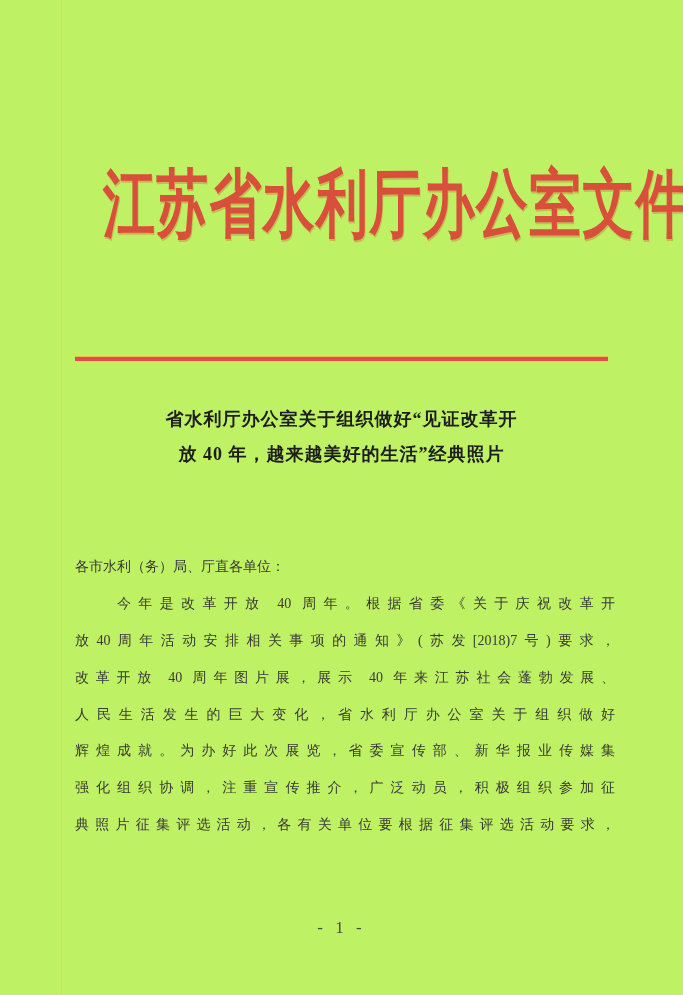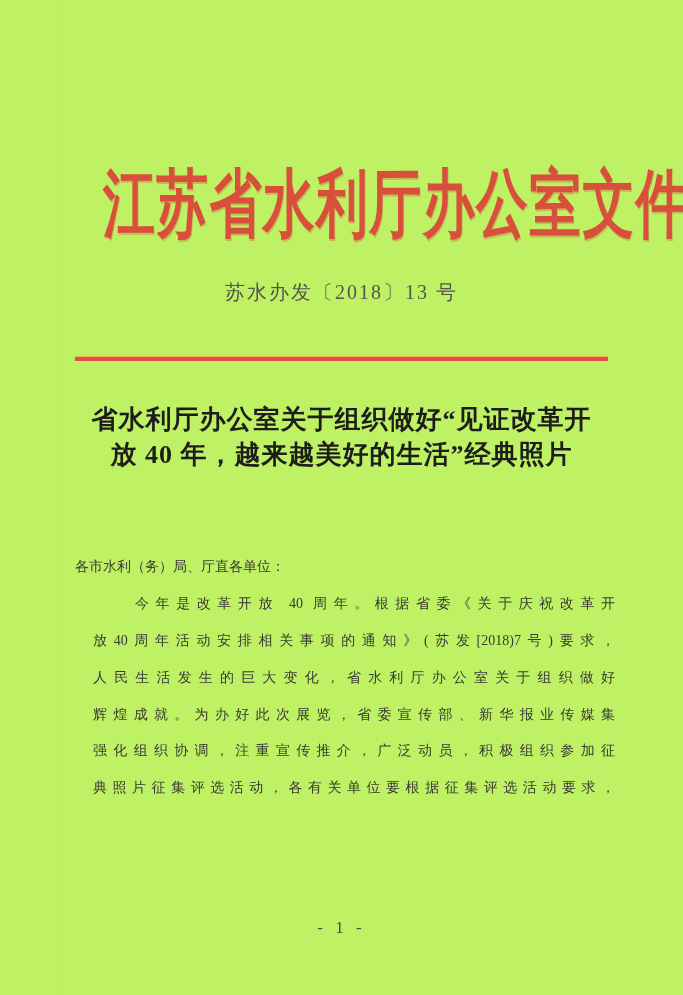--- a/index.html
+++ b/index.html
@@ -67,21 +67,21 @@
       #e8bf4e 0%, #e8bf4e 30%,
       #e64a49 30%, #e64a49 100%);
   }
   
   .doc-title {
     position: absolute;
     top: 402px;
     left: 40px;
     width: 603px;
     text-align: center;
-    font-size: 26px;
+    font-size: 18px;
     font-weight: 700;
     line-height: 35px;
     letter-spacing: 1px;
     color: #1e1d1b;
   }
   
   .body-text {
     position: absolute;
     top: 549px;
     left: 75px;
@@ -91,21 +91,20 @@
   }
   .body-line {
     height: 36.9px;
     line-height: 36.9px;
     white-space: nowrap;
   }
   .body-line.justify {
     white-space: normal;
     text-align: justify;
     text-align-last: justify;
-    margin-left: 18px;
   }
   .body-line.indent {
     text-indent: 42px;
   }
   
   .page-number {
     position: absolute;
     top: 918px;
     left: 0;
     width: 683px;
@@ -119,33 +118,33 @@
 <body>
 
 <div class="page">
 
   <div class="scan-line"></div>
 
   <div class="org-title-wrap">
     <div class="org-title">江苏省水利厅办公室文件</div>
   </div>
 
-  <div class="doc-number">苏水办发〔2018〕13 号</div>
 
   <div class="red-line"></div>
 
   <div class="doc-title">
     <div class="title-line">省水利厅办公室关于组织做好“见证改革开</div>
     <div class="title-line">放 40 年，越来越美好的生活”经典照片</div>
   </div>
 
   <div class="body-text">
     <div class="body-line">各市水利（务）局、厅直各单位：</div>
     <div class="body-line justify indent">今年是改革开放 40 周年。根据省委《关于庆祝改革开</div>
     <div class="body-line justify">放40周年活动安排相关事项的通知》(苏发[2018)7号)要求，</div>
+    <div class="body-line justify">改革开放 40 周年图片展，展示 40 年来江苏社会蓬勃发展、</div>
     <div class="body-line justify">人民生活发生的巨大变化，省水利厅办公室关于组织做好</div>
     <div class="body-line justify">辉煌成就。为办好此次展览，省委宣传部、新华报业传媒集</div>
     <div class="body-line justify">强化组织协调，注重宣传推介，广泛动员，积极组织参加征</div>
     <div class="body-line justify">典照片征集评选活动，各有关单位要根据征集评选活动要求，</div>
   </div>
 
   <div class="page-number">- 1 -</div>
 
 </div>
 

